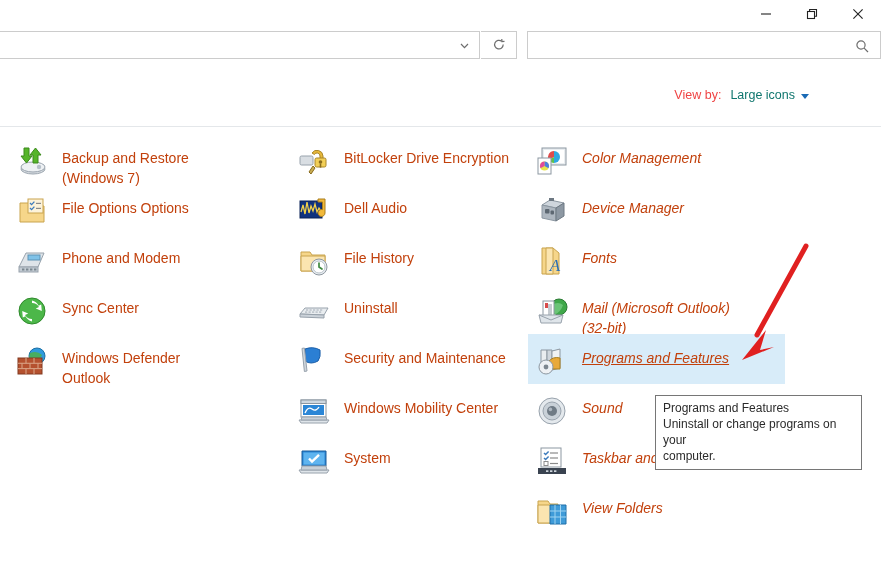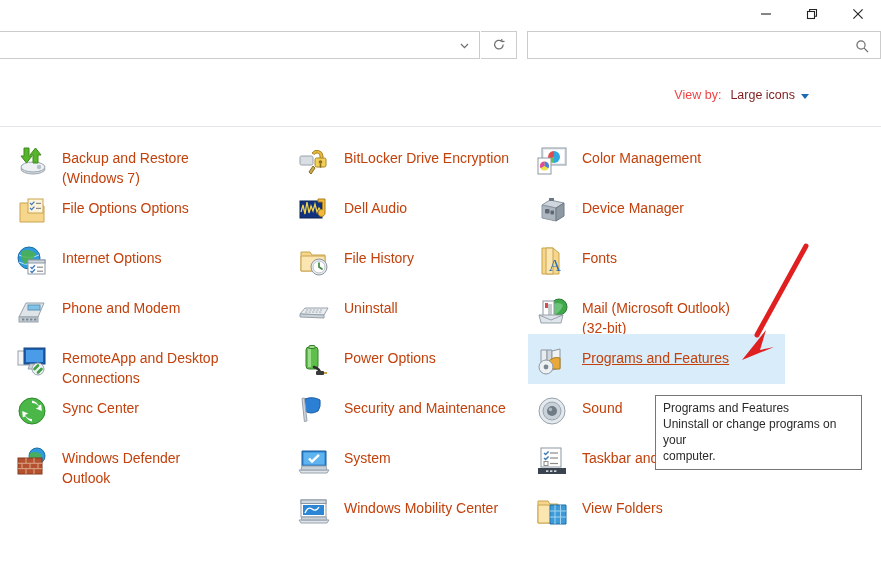--- a/index.html
+++ b/index.html
@@ -91,21 +91,21 @@
     display: flex;
     align-items: center;
     font-size: 12.5px;
     white-space: nowrap;
   }
   .viewby-label {
     color: #ef4444;
     margin-right: 9px;
   }
   .viewby-value {
-    color: #7f1d1d;
+    color: #0f766e;
     margin-right: 6px;
   }
   .viewby-caret {
     width: 0; height: 0;
     border-left: 4.5px solid transparent;
     border-right: 4.5px solid transparent;
     border-top: 5px solid #1a6ab5;
     display: inline-block;
     position: relative;
     top: 1px;
@@ -123,21 +123,21 @@
     position: absolute;
     left: 0; top: 134px;
     width: 881px;
   }
   .col {
     position: absolute;
     top: 0;
   }
   .col1 { left: 8px;   width: 282px; }
   .col2 { left: 290px; width: 238px; text-align: center; }
-  .col3 { left: 528px; width: 260px; }
+  .col3 { left: 528px; width: 260px; font-style: italic; }
 
   .item {
     position: relative;
     height: 50px;
     display: flex;
     align-items: flex-start;
     padding-top: 10px;
     box-sizing: border-box;
   }
   .item .icon {
@@ -273,62 +273,32 @@
             <line x1="20" y1="8.4" x2="25" y2="8.4" stroke="#8b8b8b" stroke-width="1.2"></line>
             <polyline points="14,13 15.6,14.6 18.4,11.6" fill="none" stroke="#3c7bbd" stroke-width="1.3"></polyline>
             <line x1="20" y1="13.4" x2="25" y2="13.4" stroke="#8b8b8b" stroke-width="1.2"></line>
           </svg>
         </span>
         <span class="label">File Options Options</span>
       </div>
       <div class="item">
         <span class="icon">
           <svg viewBox="0 0 32 32">
-            <circle cx="13" cy="13" r="11" fill="#2f9bdc" stroke="#1b6ea5"></circle>
-            <path d="M3 10 q10 5 20 0 M3 17 q10 5 20 0" fill="none" stroke="#bde3f7"></path>
-            <path d="M6 6 q8 -3 14 3 q-4 8 -12 10 q-4 -6 -2 -13z" fill="#4bb14b" opacity=".85"></path>
-            <rect x="12" y="15" width="17" height="14" fill="#ffffff" stroke="#8c97a1"></rect>
-            <rect x="12" y="15" width="17" height="3" fill="#cfd8e0" stroke="#8c97a1"></rect>
-            <polyline points="14.5,22 16,23.5 19,20.3" fill="none" stroke="#3c7bbd" stroke-width="1.3"></polyline>
-            <line x1="21" y1="22.2" x2="27" y2="22.2" stroke="#8b8b8b" stroke-width="1.2"></line>
-            <polyline points="14.5,26 16,27.5 19,24.3" fill="none" stroke="#3c7bbd" stroke-width="1.3"></polyline>
-            <line x1="21" y1="26.2" x2="27" y2="26.2" stroke="#8b8b8b" stroke-width="1.2"></line>
-          </svg>
-        </span>
-        <span class="label">Internet Options</span>
-      </div>
-      <div class="item">
-        <span class="icon">
-          <svg viewBox="0 0 32 32">
             <path d="M3 22 L10 8 h18 l-6 14 z" fill="#dfe4e9" stroke="#98a2ac"></path>
             <rect x="12" y="10" width="12" height="5" fill="#7fc2e8" stroke="#5e93b5"></rect>
             <rect x="3" y="22" width="19" height="5" fill="#c3cbd3" stroke="#98a2ac"></rect>
             <g fill="#7b8790">
               <rect x="6" y="23.5" width="2.4" height="2"></rect>
               <rect x="10" y="23.5" width="2.4" height="2"></rect>
               <rect x="14" y="23.5" width="2.4" height="2"></rect>
               <rect x="18" y="23.5" width="2.4" height="2"></rect>
             </g>
           </svg>
         </span>
         <span class="label">Phone and Modem</span>
-      </div>
-      <div class="item">
-        <span class="icon">
-          <svg viewBox="0 0 32 32">
-            <rect x="2" y="6" width="18" height="14" fill="#f2f4f6" stroke="#98a2ac"></rect>
-            <rect x="8" y="3" width="21" height="16" fill="#1c5fb0" stroke="#154680"></rect>
-            <rect x="10" y="5" width="17" height="12" fill="#4a9be8"></rect>
-            <path d="M14 19 h9 l2 5 h-13 z" fill="#cdd5dd" stroke="#98a2ac"></path>
-            <circle cx="22" cy="24" r="6" fill="#eef2f5" stroke="#98a2ac"></circle>
-            <path d="M18.5 24 l3.5-3.5 M22 27.5 l3.5-3.5" stroke="#3fa03f" stroke-width="2.6" stroke-linecap="round"></path>
-          </svg>
-        </span>
-        <span class="label">RemoteApp and Desktop
-Connections</span>
       </div>
       <div class="item">
         <span class="icon">
           <svg viewBox="0 0 32 32">
             <circle cx="16" cy="16" r="13" fill="#4cb749" stroke="#2f8a2c"></circle>
             <path d="M16 8 a8 8 0 0 1 7 4 l-3.2 1.5 6 2.5 -0.6-6.4 -2.6 1.2 A10.4 10.4 0 0 0 16 5.6z" fill="#ffffff"></path>
             <path d="M16 24 a8 8 0 0 1 -7 -4 l3.2-1.5 -6-2.5 0.6 6.4 2.6-1.2 A10.4 10.4 0 0 0 16 26.4z" fill="#ffffff"></path>
           </svg>
         </span>
         <span class="label">Sync Center</span>
@@ -409,64 +379,51 @@
               <rect x="17.5" y="16.4" width="2.2" height="1.4"></rect>
               <rect x="21" y="16.4" width="2.2" height="1.4"></rect>
             </g>
           </svg>
         </span>
         <span class="label">Uninstall</span>
       </div>
       <div class="item">
         <span class="icon">
           <svg viewBox="0 0 32 32">
-            <rect x="8" y="2" width="12" height="22" rx="3" fill="#5ec04b" stroke="#36812a"></rect>
-            <rect x="11" y="0.5" width="6" height="3" rx="1" fill="#9fd98f" stroke="#36812a"></rect>
-            <rect x="10" y="4" width="3" height="18" fill="#a9e59a" opacity=".8"></rect>
-            <path d="M16 22 q6 2 6 6" stroke="#2f2f2f" stroke-width="2.6" fill="none" stroke-linecap="round"></path>
-            <rect x="18" y="26" width="8" height="4" rx="1" fill="#3a3a3a"></rect>
-            <rect x="26" y="27" width="3" height="2" fill="#c8a24a"></rect>
-          </svg>
-        </span>
-        <span class="label">Power Options</span>
-      </div>
-      <div class="item">
-        <span class="icon">
-          <svg viewBox="0 0 32 32">
             <path d="M7 4 q8 -3 15 1 q-7 4 -15 1z" fill="#5fa9e8"></path>
             <path d="M7 4 q8 -3 15 1 q1 7 -2 11 q-7 4 -13 0z" fill="#2b7fd4" stroke="#1c5fa8"></path>
             <path d="M6.4 3 L9 26 l-2.6 .5 L4 3.4z" fill="#cfd6dd" stroke="#98a2ac"></path>
           </svg>
         </span>
         <span class="label">Security and Maintenance</span>
-      </div>
-      <div class="item">
-        <span class="icon">
-          <svg viewBox="0 0 32 32">
-            <path d="M4 6 h24 v15 H4z" fill="#2b86d6" stroke="#1b5d99"></path>
-            <path d="M5.5 7.5 h21 v12 h-21z" fill="#5fb4ef"></path>
-            <polyline points="11,13.5 14,16.6 21,9.8" fill="none" stroke="#ffffff" stroke-width="2.4"></polyline>
-            <path d="M1 25 h30 l-2 3 H3z" fill="#dfe5ea" stroke="#98a2ac"></path>
-            <path d="M4 21 h24 l1 4 H3z" fill="#c8d0d8" stroke="#98a2ac"></path>
-          </svg>
-        </span>
-        <span class="label">System</span>
       </div>
       <div class="item">
         <span class="icon">
           <svg viewBox="0 0 32 32">
             <rect x="3" y="5" width="25" height="17" fill="#ffffff" stroke="#8c97a1"></rect>
             <rect x="3" y="5" width="25" height="3.5" fill="#cfd8e0" stroke="#8c97a1"></rect>
             <rect x="5" y="10" width="21" height="10" fill="#2b86d6"></rect>
             <path d="M7 18 q3 -7 7 -4 t7 -2" stroke="#ffffff" stroke-width="1.4" fill="none"></path>
             <path d="M1 25 h30 l-2 3 H3z" fill="#dfe5ea" stroke="#98a2ac"></path>
             <path d="M4 22 h24 l1 3 H3z" fill="#c8d0d8" stroke="#98a2ac"></path>
           </svg>
         </span>
         <span class="label">Windows Mobility Center</span>
+      </div>
+      <div class="item">
+        <span class="icon">
+          <svg viewBox="0 0 32 32">
+            <path d="M4 6 h24 v15 H4z" fill="#2b86d6" stroke="#1b5d99"></path>
+            <path d="M5.5 7.5 h21 v12 h-21z" fill="#5fb4ef"></path>
+            <polyline points="11,13.5 14,16.6 21,9.8" fill="none" stroke="#ffffff" stroke-width="2.4"></polyline>
+            <path d="M1 25 h30 l-2 3 H3z" fill="#dfe5ea" stroke="#98a2ac"></path>
+            <path d="M4 21 h24 l1 4 H3z" fill="#c8d0d8" stroke="#98a2ac"></path>
+          </svg>
+        </span>
+        <span class="label">System</span>
       </div>
     </div>
   <div class="col col3">
       <div class="item">
         <span class="icon">
           <svg viewBox="0 0 32 32">
             <rect x="6" y="3" width="24" height="17" fill="#e9edf0" stroke="#8c97a1"></rect>
             <path d="M8 5 h20 v13 H8z" fill="#ffffff"></path>
             <path d="M18 6 a6 6 0 0 1 0 12z" fill="#2fa8e0"></path>
             <path d="M18 6 a6 6 0 0 0 -5.2 9 l5.2-3z" fill="#e04b4b"></path>

